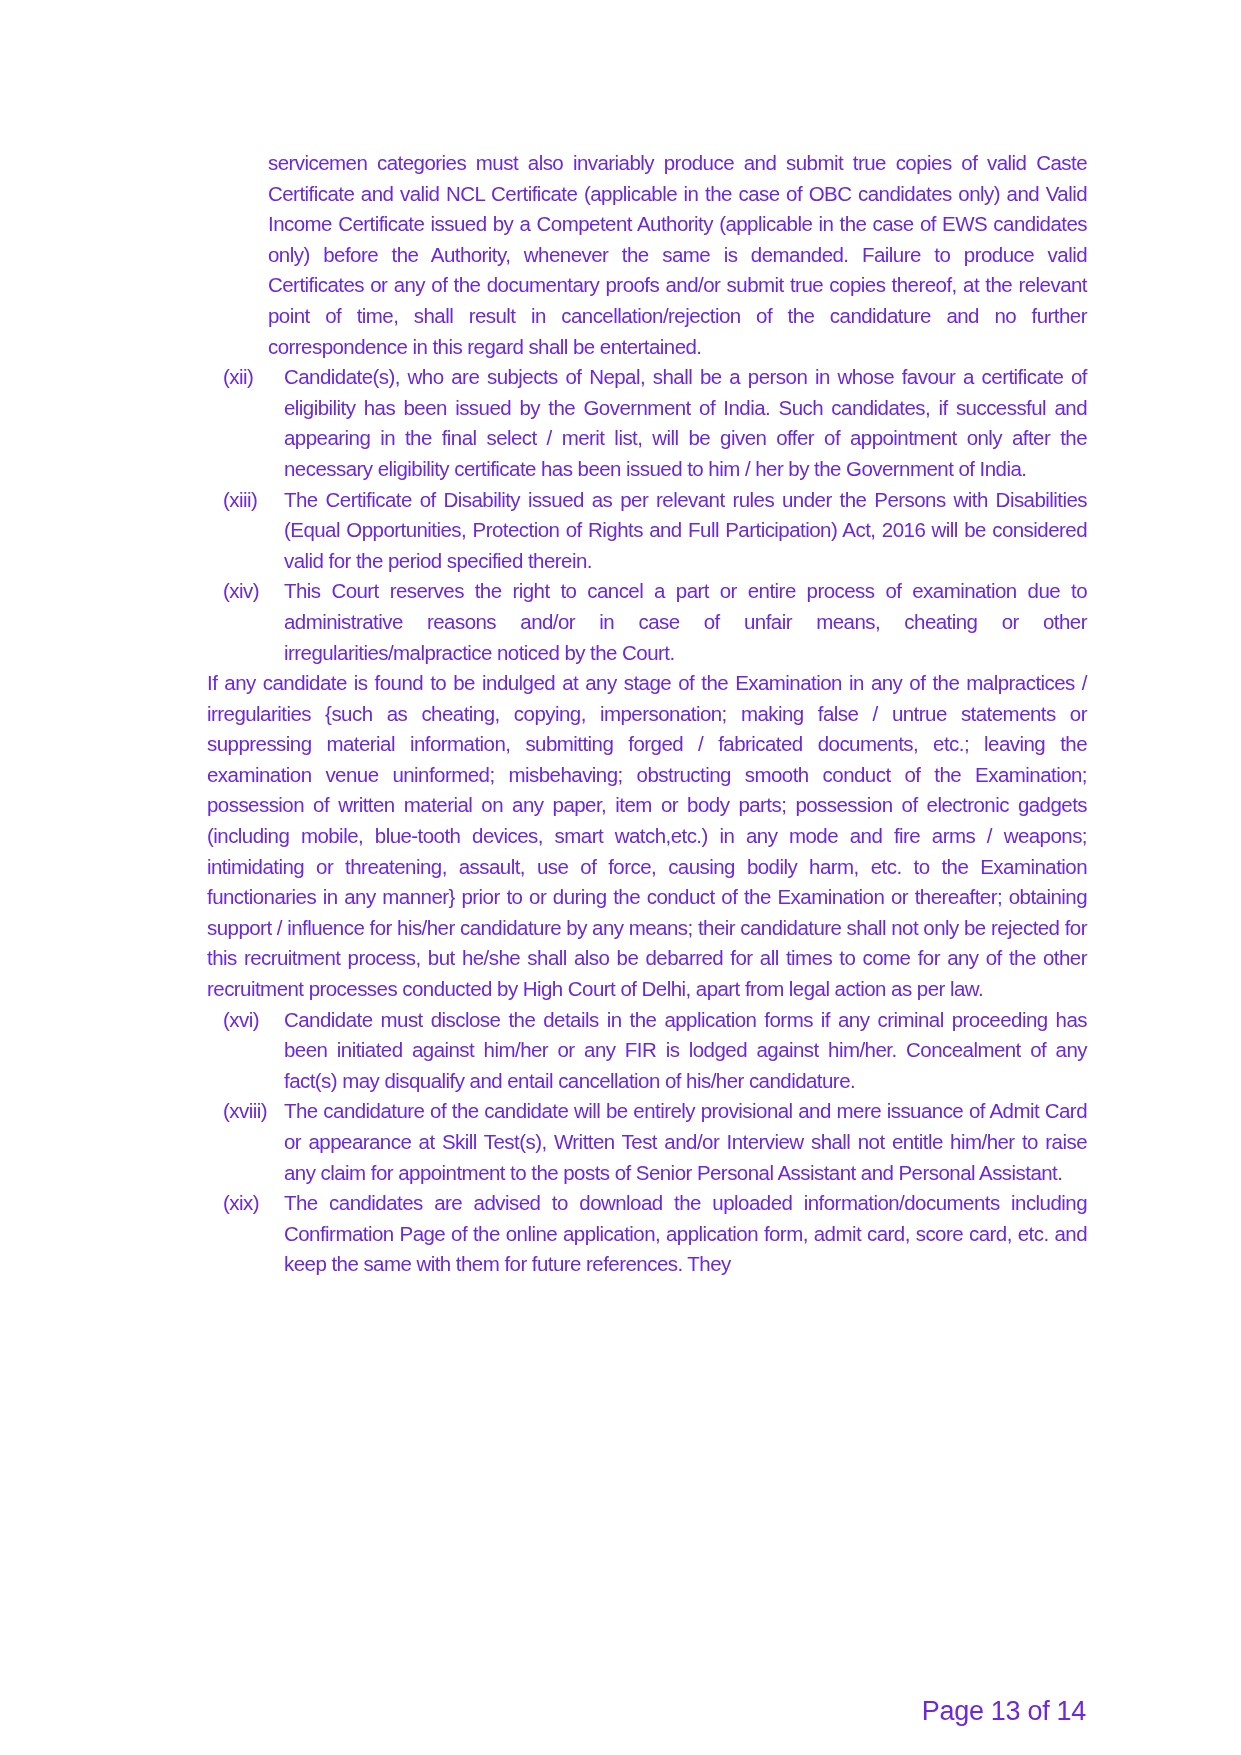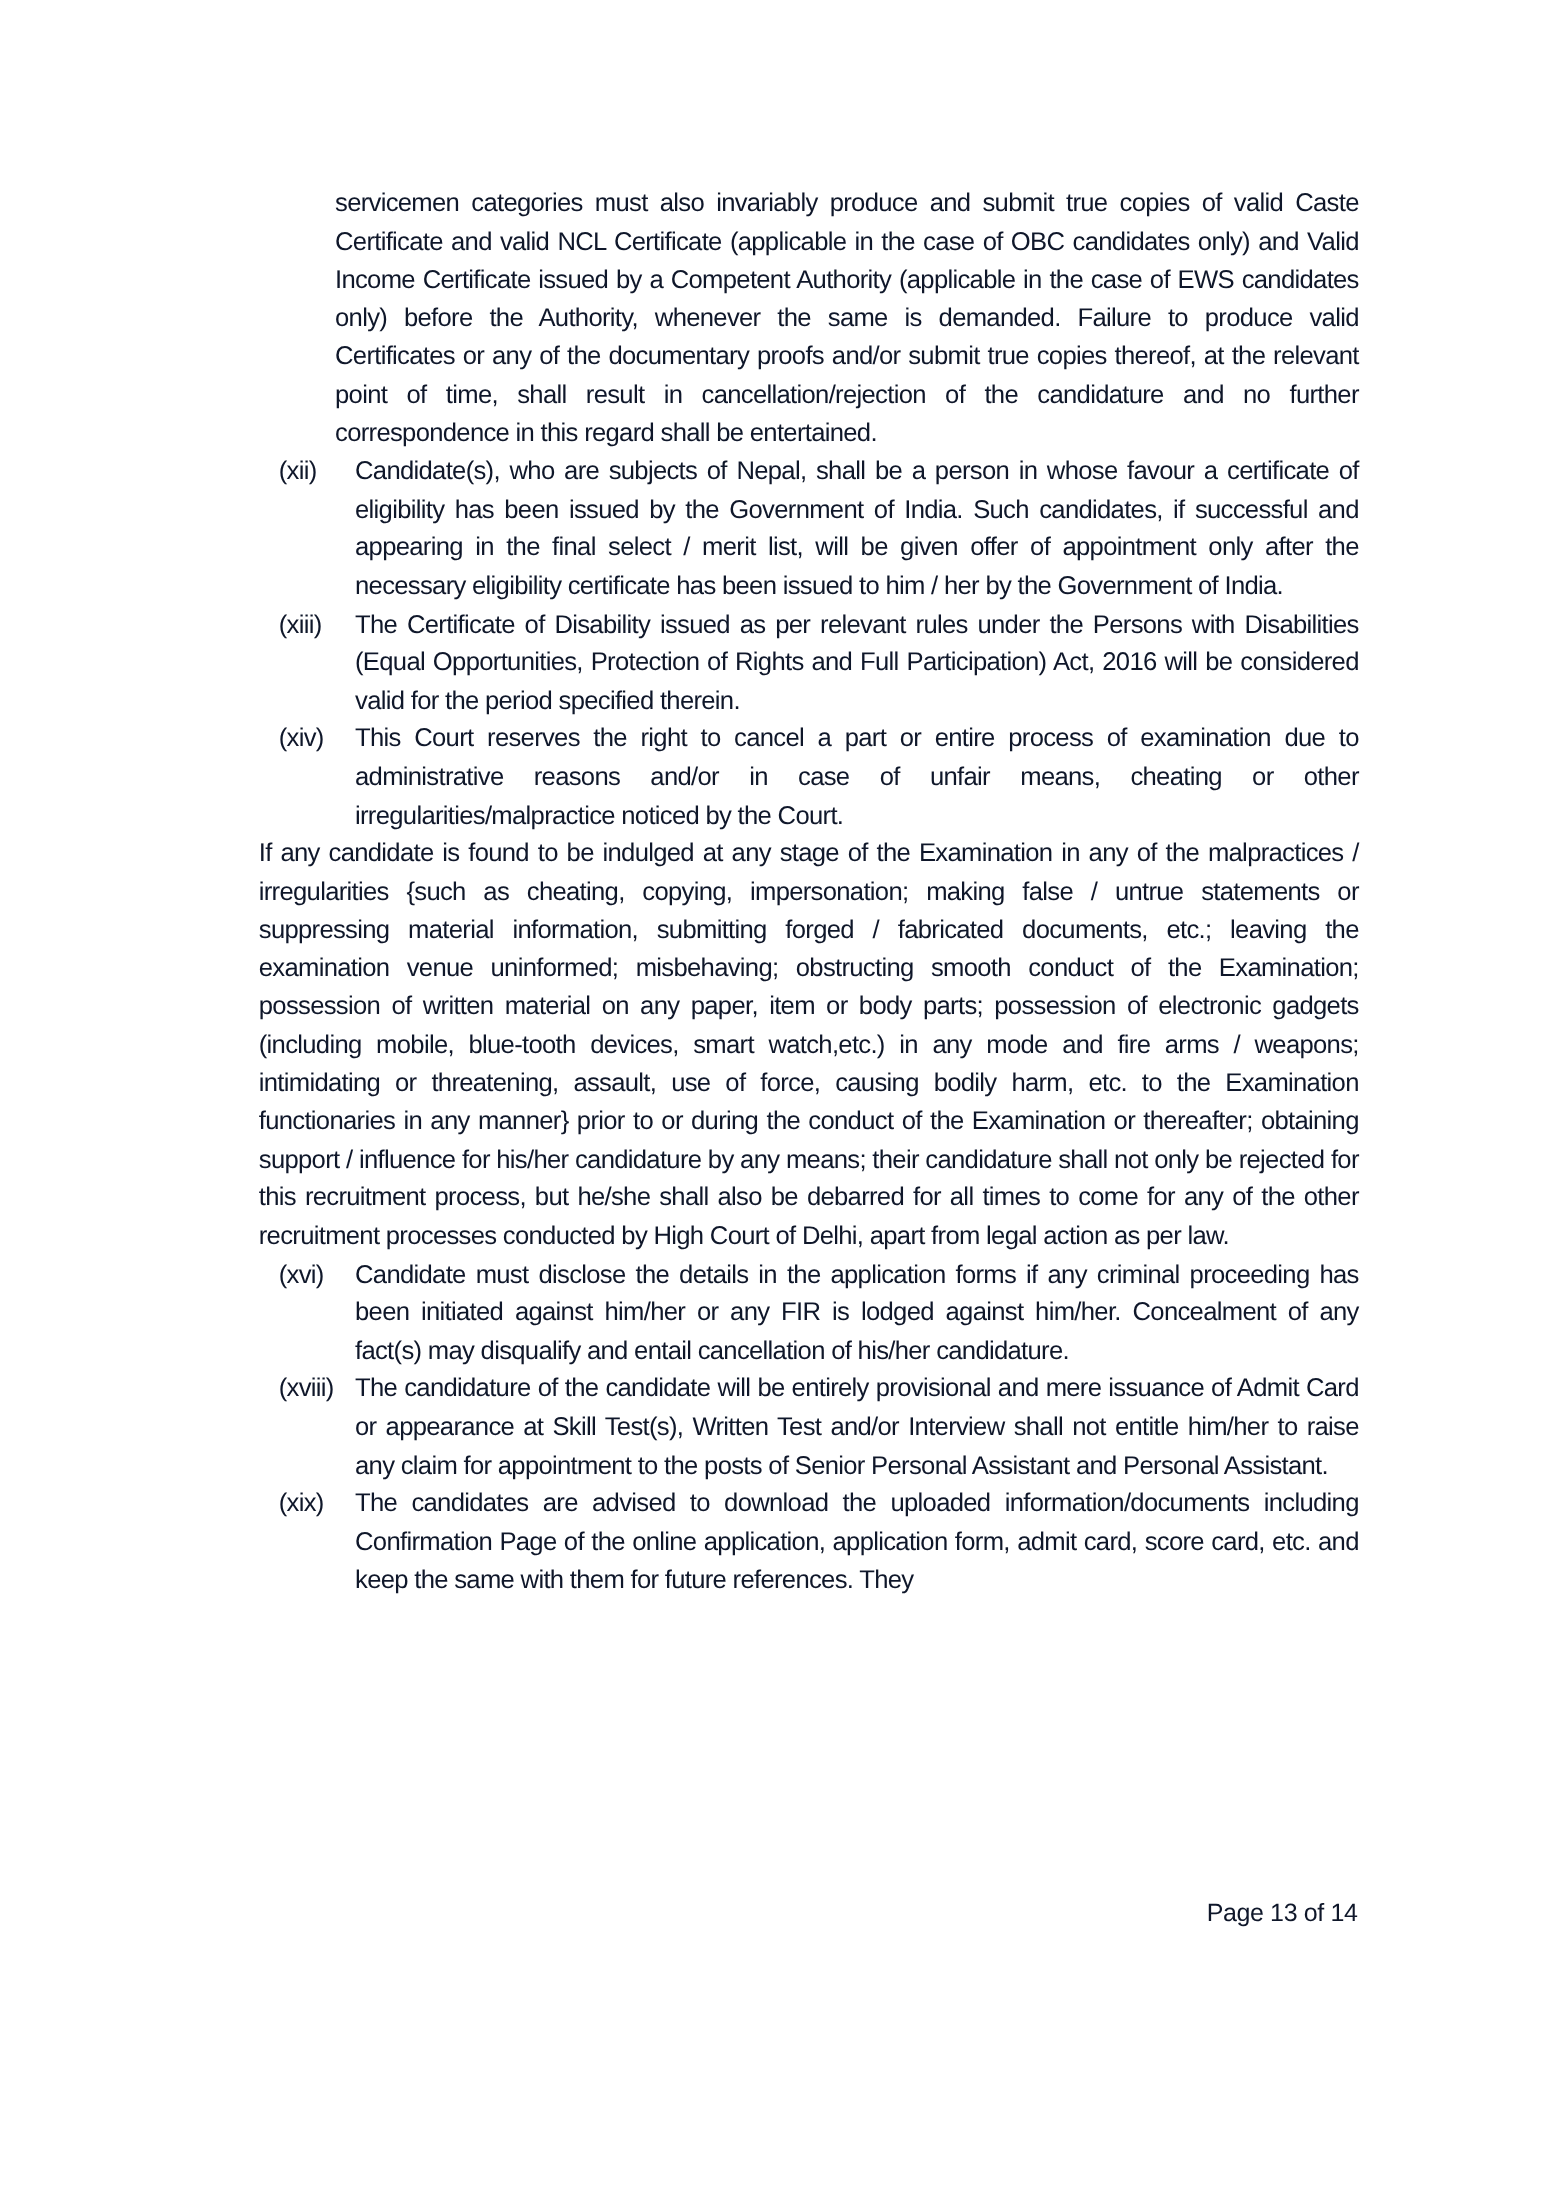--- a/index.html
+++ b/index.html
@@ -1,34 +1,34 @@
 <!DOCTYPE html>
 <html><head>
 <meta charset="utf-8">
 <style>
   html, body { margin: 0; padding: 0; background: #ffffff; }
   body { width: 1241px; height: 1755px; position: relative; overflow: hidden; }
   .page {
     position: absolute; left: 0; top: 0; width: 1241px; height: 1755px;
-    background: #ffffff; color: #0f172a;
+    background: #ffffff; color: #6d28d9;
     font-family: "Liberation Sans", sans-serif;
   }
   .content {
     position: absolute; left: 207px; top: 148px; width: 880px;
     font-size: 20.5px; line-height: 30.6px;
     letter-spacing: -0.55px;
   }
   .intro { margin-left: 61px; text-align: justify; }
   .item { display: flex; }
   .item .label { width: 61px; flex: 0 0 61px; white-space: nowrap; margin-left: 16px; }
   .item .text { flex: 1; text-align: justify; }
   .bold { font-weight: normal; }
   .footer {
-    position: absolute; right: 155px; top: 1520px;
-    font-size: 20px; letter-spacing: -0.3px;
+    position: absolute; right: 155px; top: 1696px;
+    font-size: 27px; letter-spacing: -0.3px;
   }
 </style>
 </head>
 <body>
 
 <div class="page">
   <div class="content">
     <div class="intro">servicemen categories must also invariably produce and submit true copies of valid Caste Certificate and valid NCL Certificate (applicable in the case of OBC candidates only) and Valid Income Certificate issued by a Competent Authority (applicable in the case of EWS candidates only) before the Authority, whenever the same is demanded.  Failure to produce valid Certificates or any of the documentary proofs and/or submit true copies thereof, at the relevant point of time, shall result in cancellation/rejection of the candidature and no further correspondence in this regard shall be entertained.</div>
 
     <div class="item">

